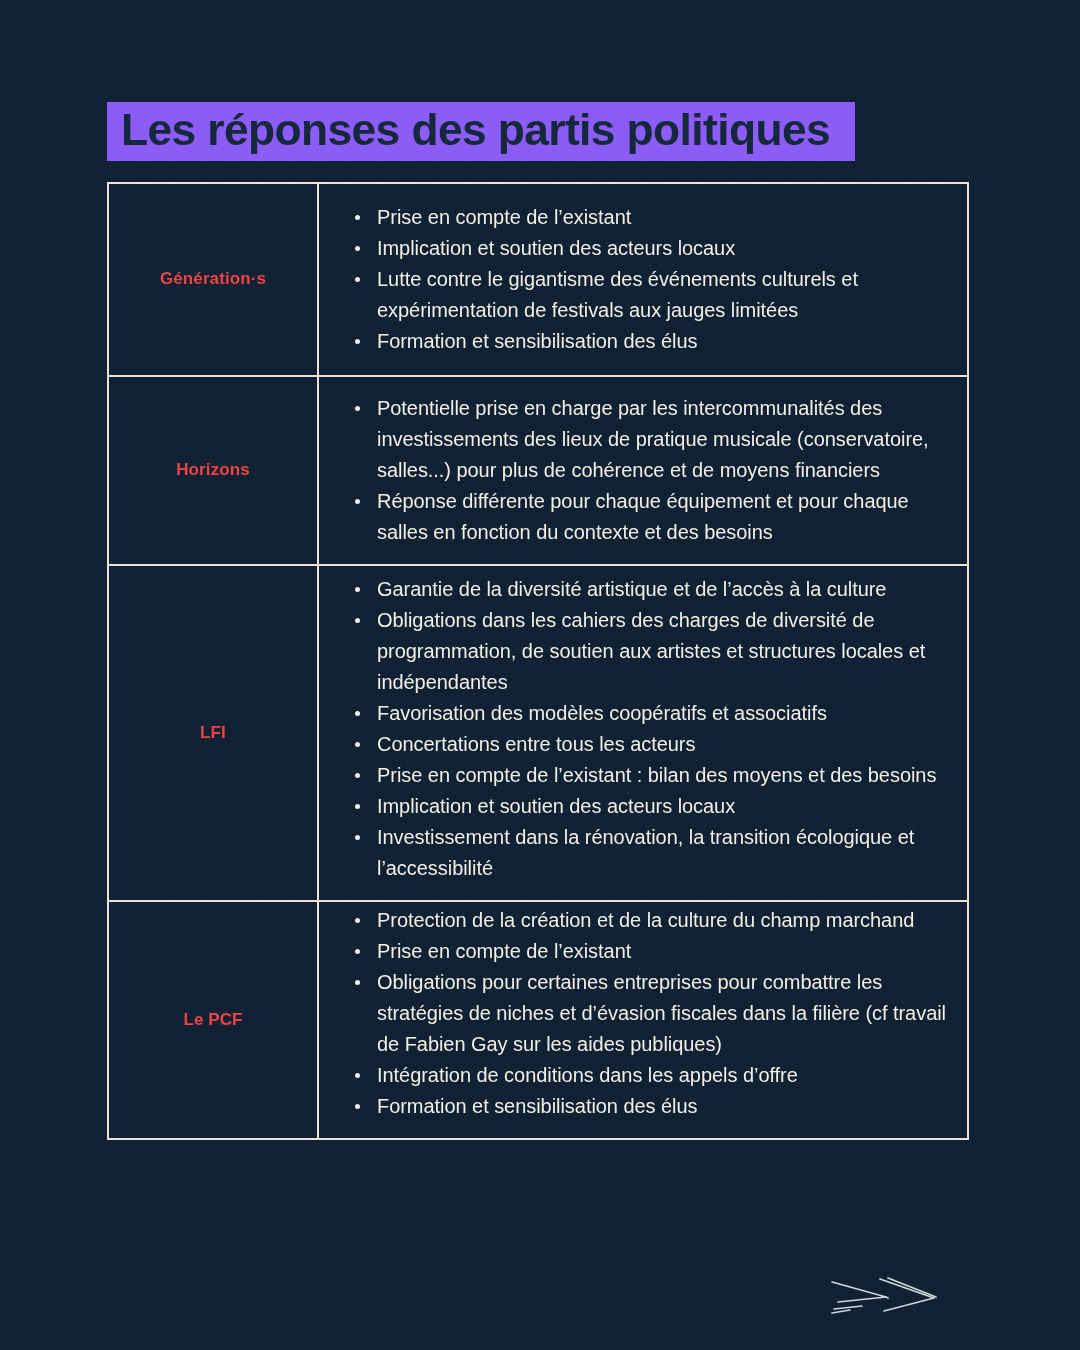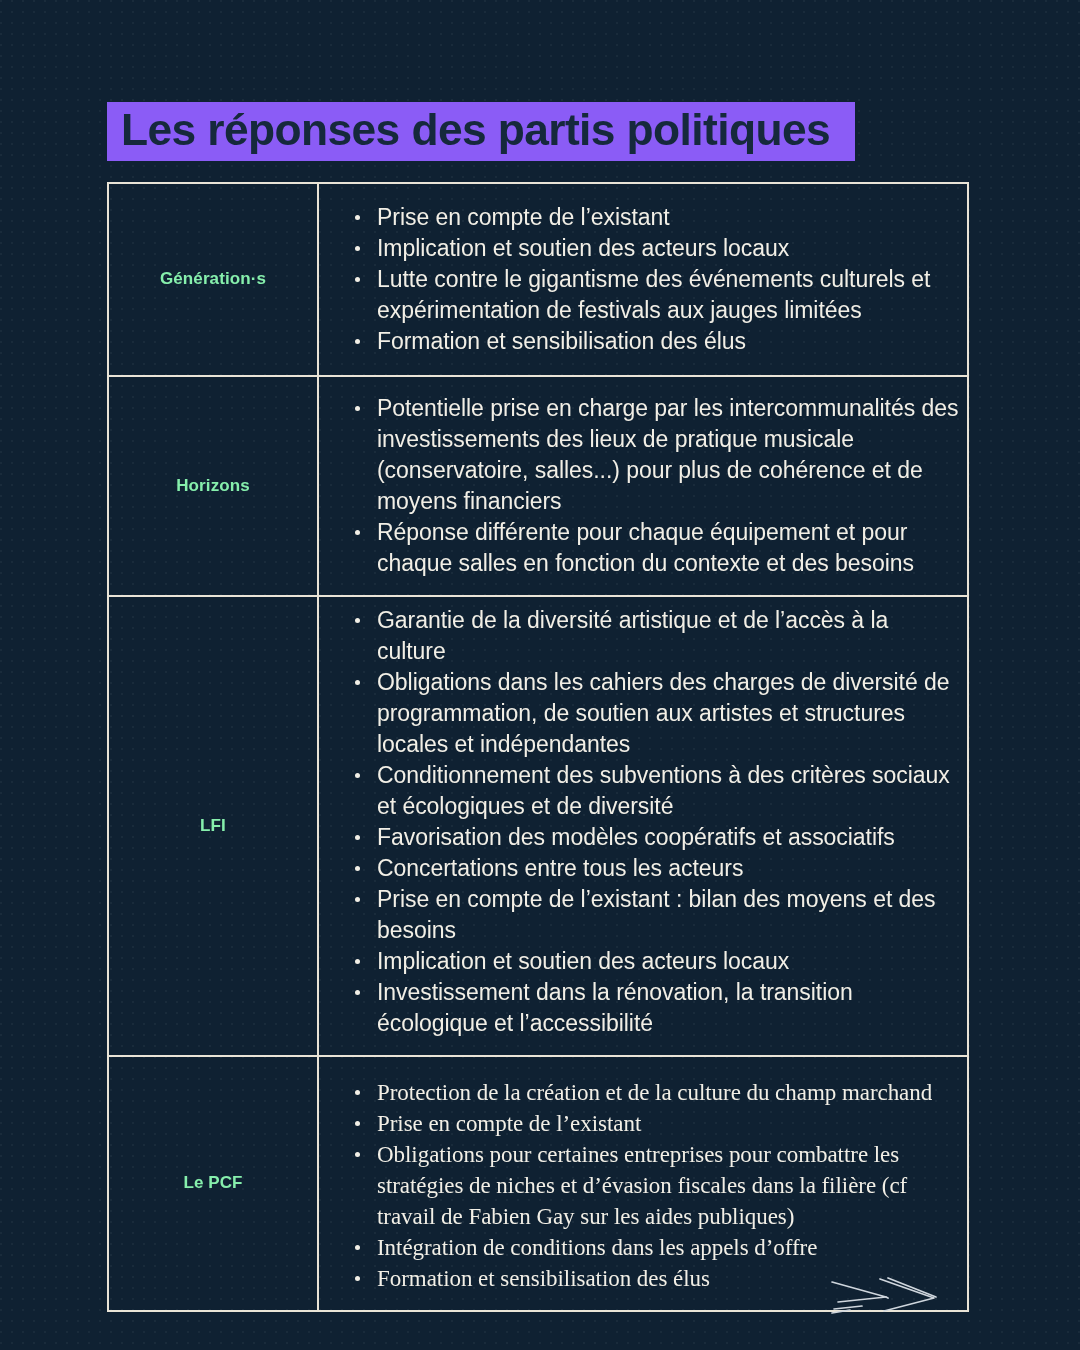--- a/index.html
+++ b/index.html
@@ -67,60 +67,60 @@
     flex: 0 0 210px;
     border-right: 2px solid #e9e4d7;
     display: flex;
     align-items: center;
     justify-content: center;
     padding: 8px 6px;
   }
   .party-name {
     font-size: 17px;
     font-weight: bold;
-    color: #86efac;
+    color: #ef4444;
     letter-spacing: 0.1px;
     text-align: center;
     line-height: 1.2;
   }
 
   .answers-cell {
     flex: 1 1 auto;
     padding: 20px 8px 20px 32px;
     display: flex;
     align-items: center;
   }
   .answers-list {
     list-style: none;
     width: 100%;
   }
   .answers-list li {
     position: relative;
     padding-left: 26px;
-    font-size: 23px;
+    font-size: 20px;
     line-height: 31px;
     color: #f2efe6;
     letter-spacing: -0.05px;
   }
   .answers-list li::before {
     content: "";
     position: absolute;
     left: 4px;
     top: 13px;
     width: 5px;
     height: 5px;
     border-radius: 50%;
     background: #f2efe6;
   }
 
   
   .row-1 .answers-cell { padding-top: 18px; padding-bottom: 18px; }
   .row-2 .answers-cell { padding-top: 16px; padding-bottom: 16px; }
   .row-3 .answers-cell { padding-top: 8px; padding-bottom: 16px; }
-  .row-4 .answers-cell { padding-top: 20px; padding-bottom: 16px; font-family: Liberation Serif, serif; }
+  .row-4 .answers-cell { padding-top: 3px; padding-bottom: 16px; }
 
   
   .arrow-deco {
     position: absolute;
     left: 828px;
     top: 1272px;
     width: 140px;
     height: 56px;
   }
   .arrow-deco svg { display: block; width: 140px; height: 56px; }
@@ -163,21 +163,20 @@
   </div>
 
   <div class="row row-3">
     <div class="party-cell">
       <span class="party-name">LFI</span>
     </div>
     <div class="answers-cell">
       <ul class="answers-list">
         <li>Garantie de la diversité artistique et de l’accès à la culture</li>
         <li>Obligations dans les cahiers des charges de diversité de programmation, de soutien aux artistes et structures locales et indépendantes</li>
-        <li>Conditionnement des subventions à des critères sociaux et écologiques et de diversité</li>
         <li>Favorisation des modèles coopératifs et associatifs</li>
         <li>Concertations entre tous les acteurs</li>
         <li>Prise en compte de l’existant : bilan des moyens et des besoins</li>
         <li>Implication et soutien des acteurs locaux</li>
         <li>Investissement dans la rénovation, la transition écologique et l’accessibilité</li>
       </ul>
     </div>
   </div>
 
   <div class="row row-4">

